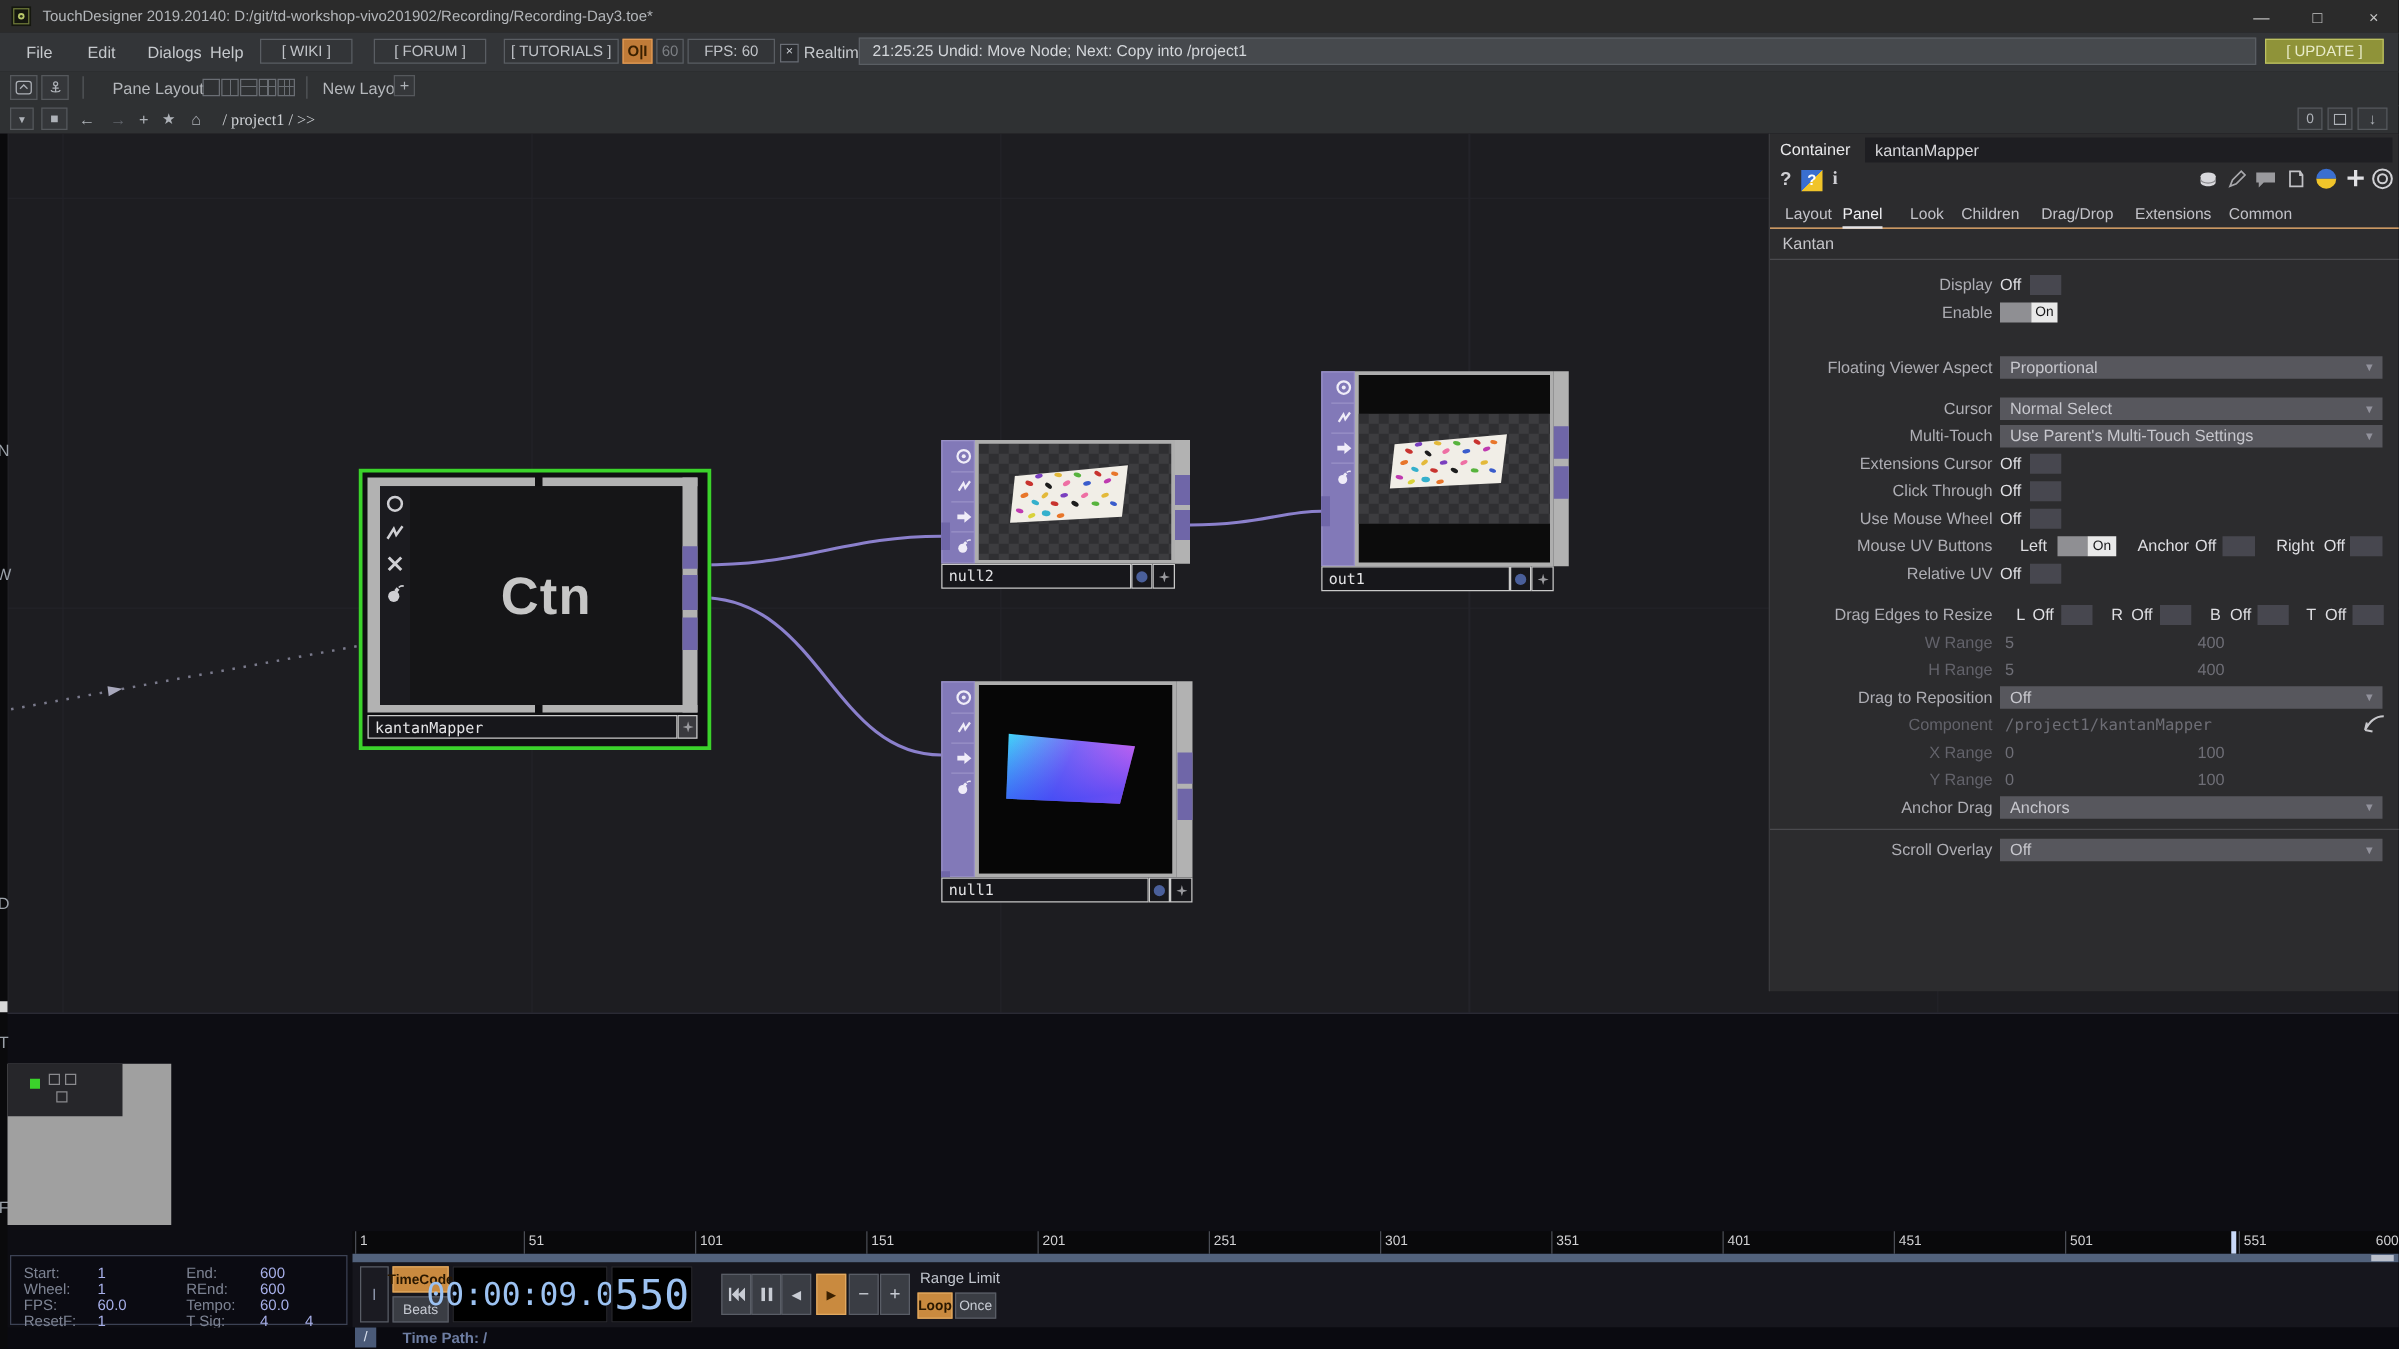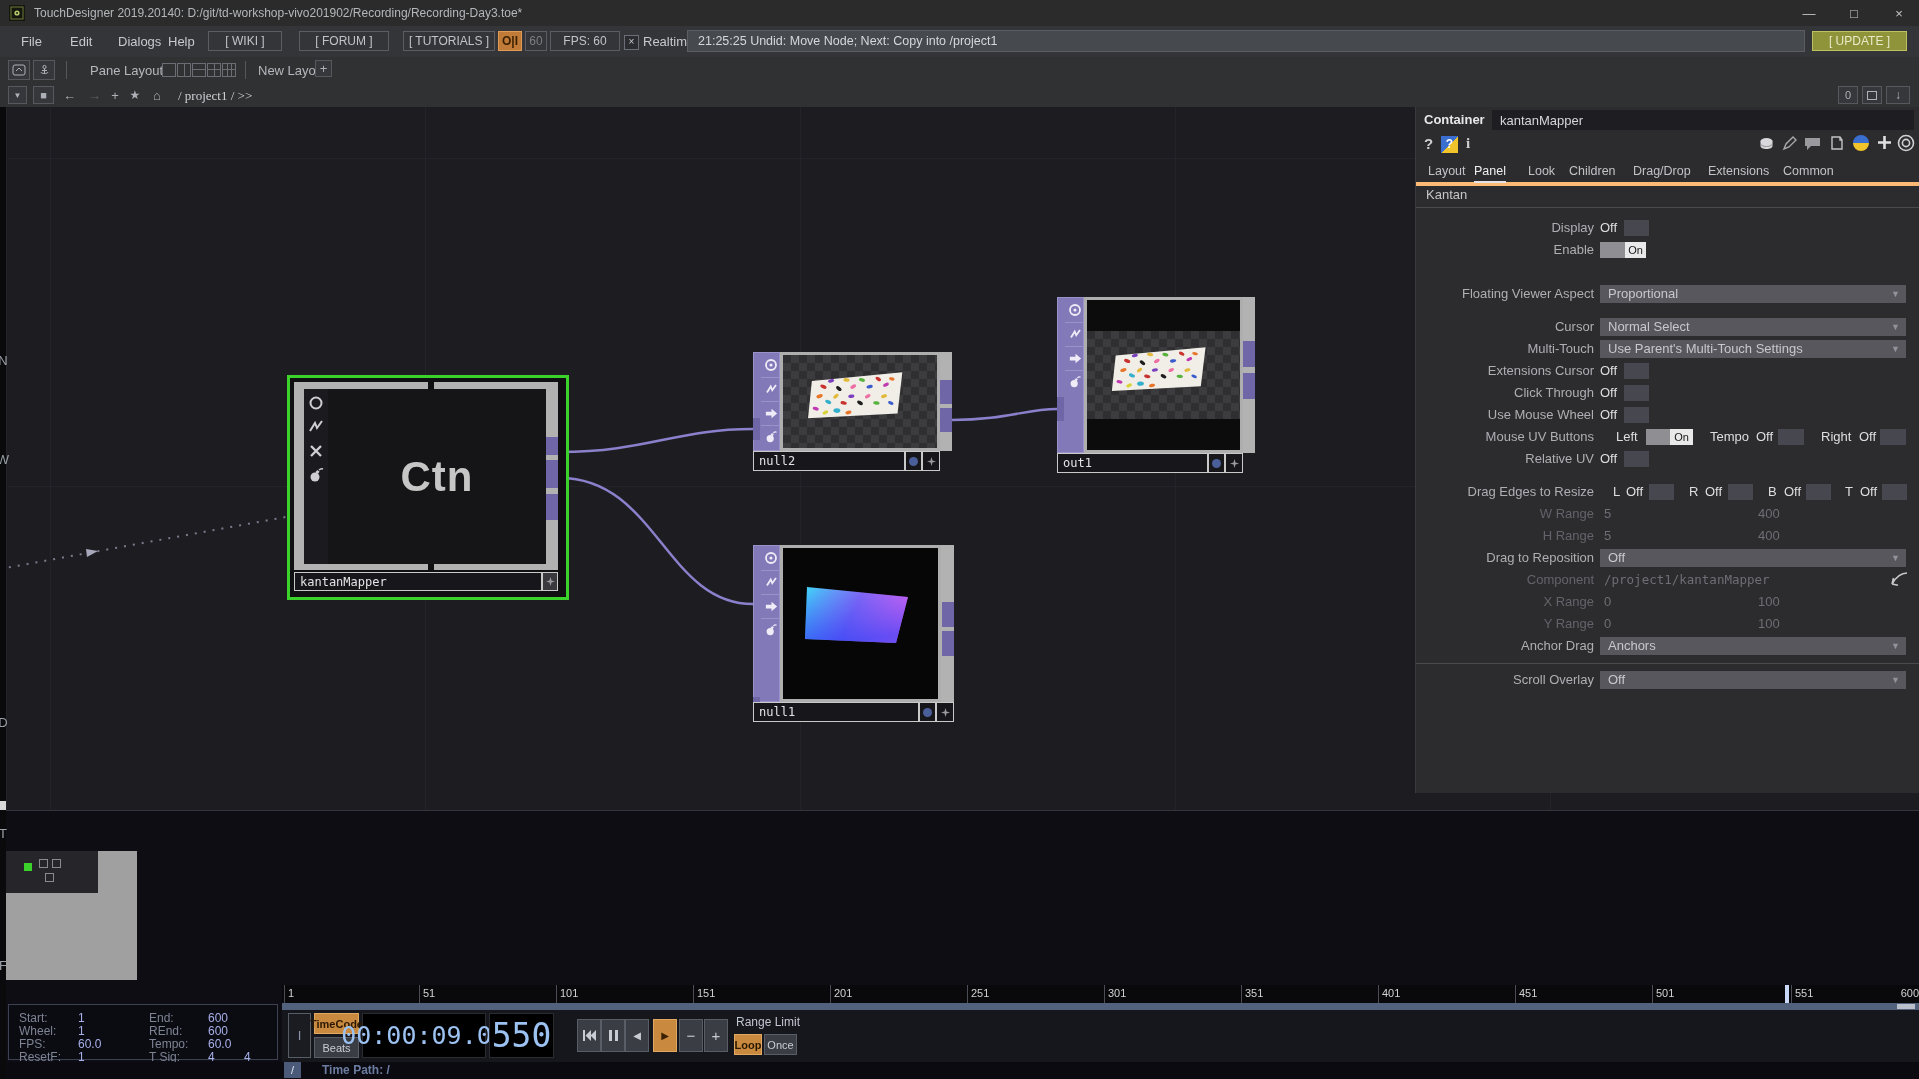--- a/index.html
+++ b/index.html
@@ -37,25 +37,25 @@
   .checker{background:repeating-conic-gradient(#3c3c3f 0% 25%,#2f2f32 0% 50%) 0 0/16px 16px;}
   .nname{background:#17171b;border:1px solid #c9c9c9;box-sizing:border-box;color:#e4e4e6;
          font-family:"DejaVu Sans Mono",monospace;font-size:12px;display:flex;align-items:center;padding-left:5px;}
   .ncell{border:1px solid #c9c9c9;box-sizing:border-box;background:#17171b;display:flex;align-items:center;justify-content:center;}
   .tside{background:#8279b8;}
   .ticon{position:absolute;left:7px;width:20px;height:24px;display:flex;align-items:center;justify-content:center;border-bottom:1px solid #9a92c8;}
   .ptab{position:absolute;background:#6f66a8;}
   .graystrip{background:#b2b2b2;}
   
   .params{left:1415px;top:107px;width:504px;height:686px;background:#2c2c2e;border-left:1px solid #3a3a3e;box-sizing:border-box;z-index:8;}
-  .ptype{left:8px;top:5px;font-size:13px;font-weight:bold;color:#e8e8ea;}
+  .ptype{left:8px;top:5px;font-size:13px;font-weight:normal;color:#e8e8ea;}
   .pnamefield{left:76px;top:3px;width:422px;height:20px;background:#1e1e22;color:#d6d6da;font-size:13px;display:flex;align-items:center;padding-left:8px;box-sizing:border-box;}
   .hicon{top:28px;font-size:15px;font-weight:bold;color:#cfcfd3;}
   .pyhelp{top:29px;width:17px;height:17px;background:linear-gradient(135deg,#3a6fd0 0 50%,#f0c42a 50% 100%);color:#fff;font-size:12px;font-weight:bold;text-align:center;line-height:17px;}
-  .tabsrow{left:0;top:53px;width:504px;height:22px;border-bottom:4px solid #fdba74;}
+  .tabsrow{left:0;top:53px;width:504px;height:22px;border-bottom:1px solid #fdba74;}
   .ptab-item{position:absolute;top:0;height:21px;font-size:12.5px;color:#c2c2c8;display:flex;align-items:center;}
   .ptab-item.active{color:#efeff2;border-bottom:2px solid #e2e2e6;}
   .pagelabel{left:10px;top:80px;font-size:13px;color:#c6c6ca;}
   .psep{left:0;width:504px;height:1px;background:#4a4a4e;}
   .prow{position:absolute;left:0;width:504px;height:20px;}
   .plab{position:absolute;left:0;top:0;width:178px;text-align:right;color:#aeaeb4;font-size:13px;line-height:20px;white-space:nowrap;}
   .plab.dim{color:#63636b;}
   .pval{position:absolute;font-size:13px;color:#dfdfe3;line-height:20px;}
   .pval.dim{color:#6e6e76;}
   .tbox{position:absolute;top:2px;width:25px;height:16px;background:#47474f;}
@@ -496,21 +496,21 @@
     <span class="pval" style="left:184px">Off</span>
     <span class="tbox" style="left:208px"></span>
   </div>
   <div class="prow" style="top:320px">
     <span class="plab">Mouse UV Buttons</span>
     <span class="pval" style="left:200px">Left</span>
     <span class="tog" style="left:230px;width:47px">
         <span class="g" style="width:24px"></span>
         <span class="w" style="width:23px">On</span>
       </span>
-    <span class="pval" style="left:294px">Tempo</span>
+    <span class="pval" style="left:294px">Anchor</span>
     <span class="pval" style="left:340px">Off</span>
     <span class="tbox" style="left:362px;width:26px"></span>
     <span class="pval" style="left:405px">Right</span>
     <span class="pval" style="left:443px">Off</span>
     <span class="tbox" style="left:464px;width:26px"></span>
   </div>
   <div class="prow" style="top:342px">
     <span class="plab">Relative UV</span>
     <span class="pval" style="left:184px">Off</span>
     <span class="tbox" style="left:208px"></span>

